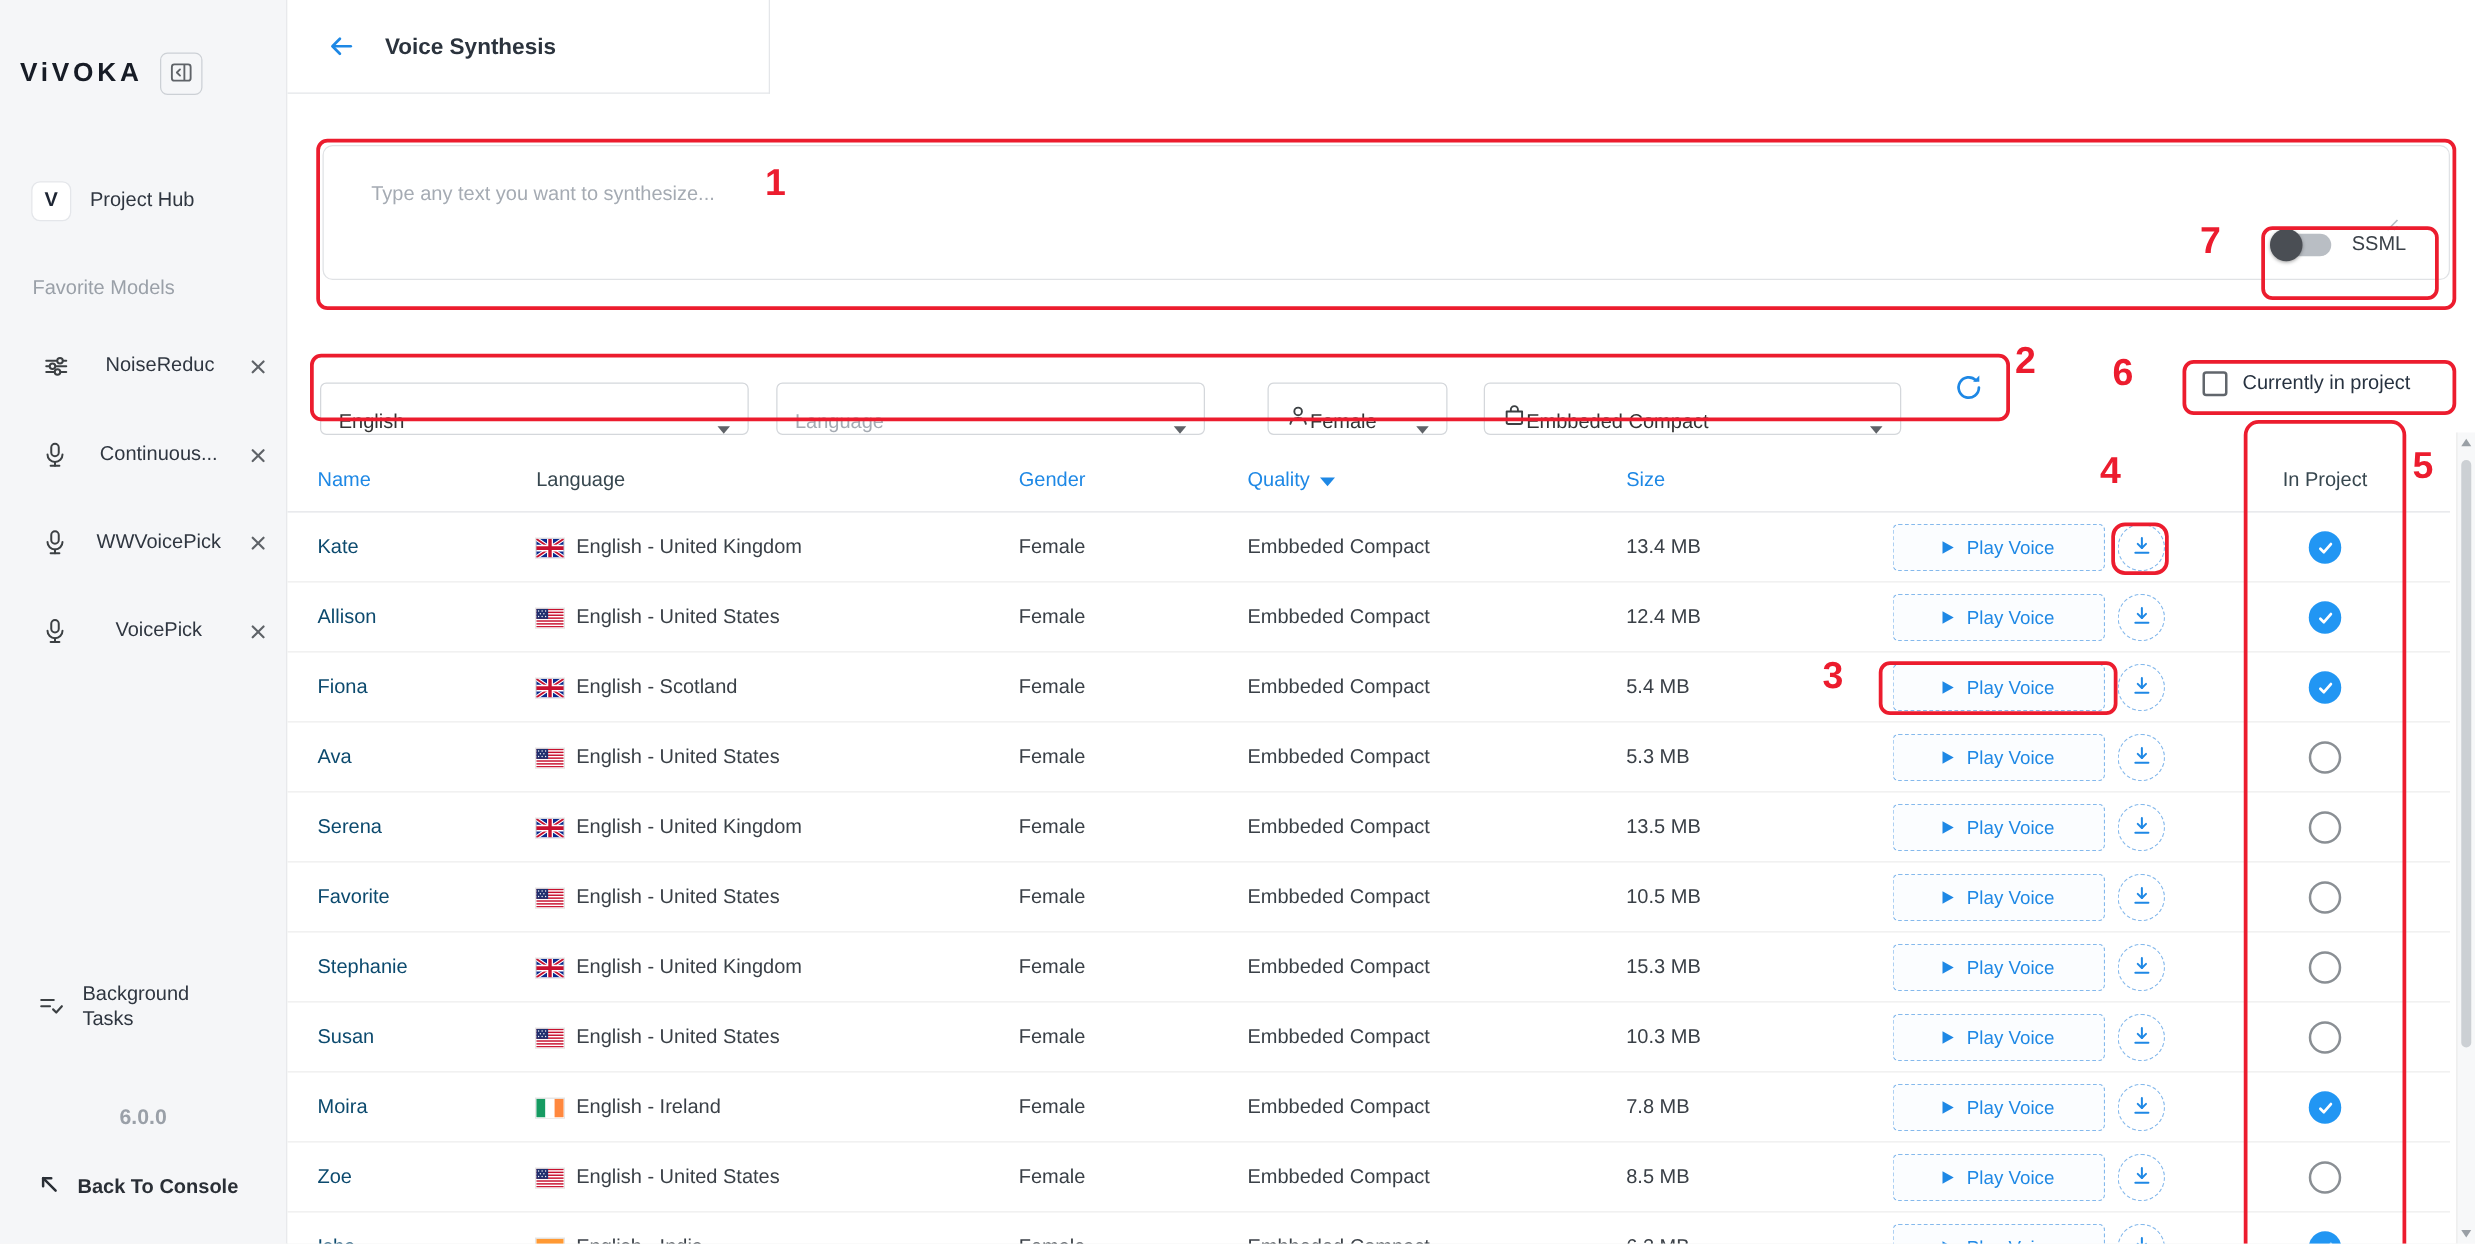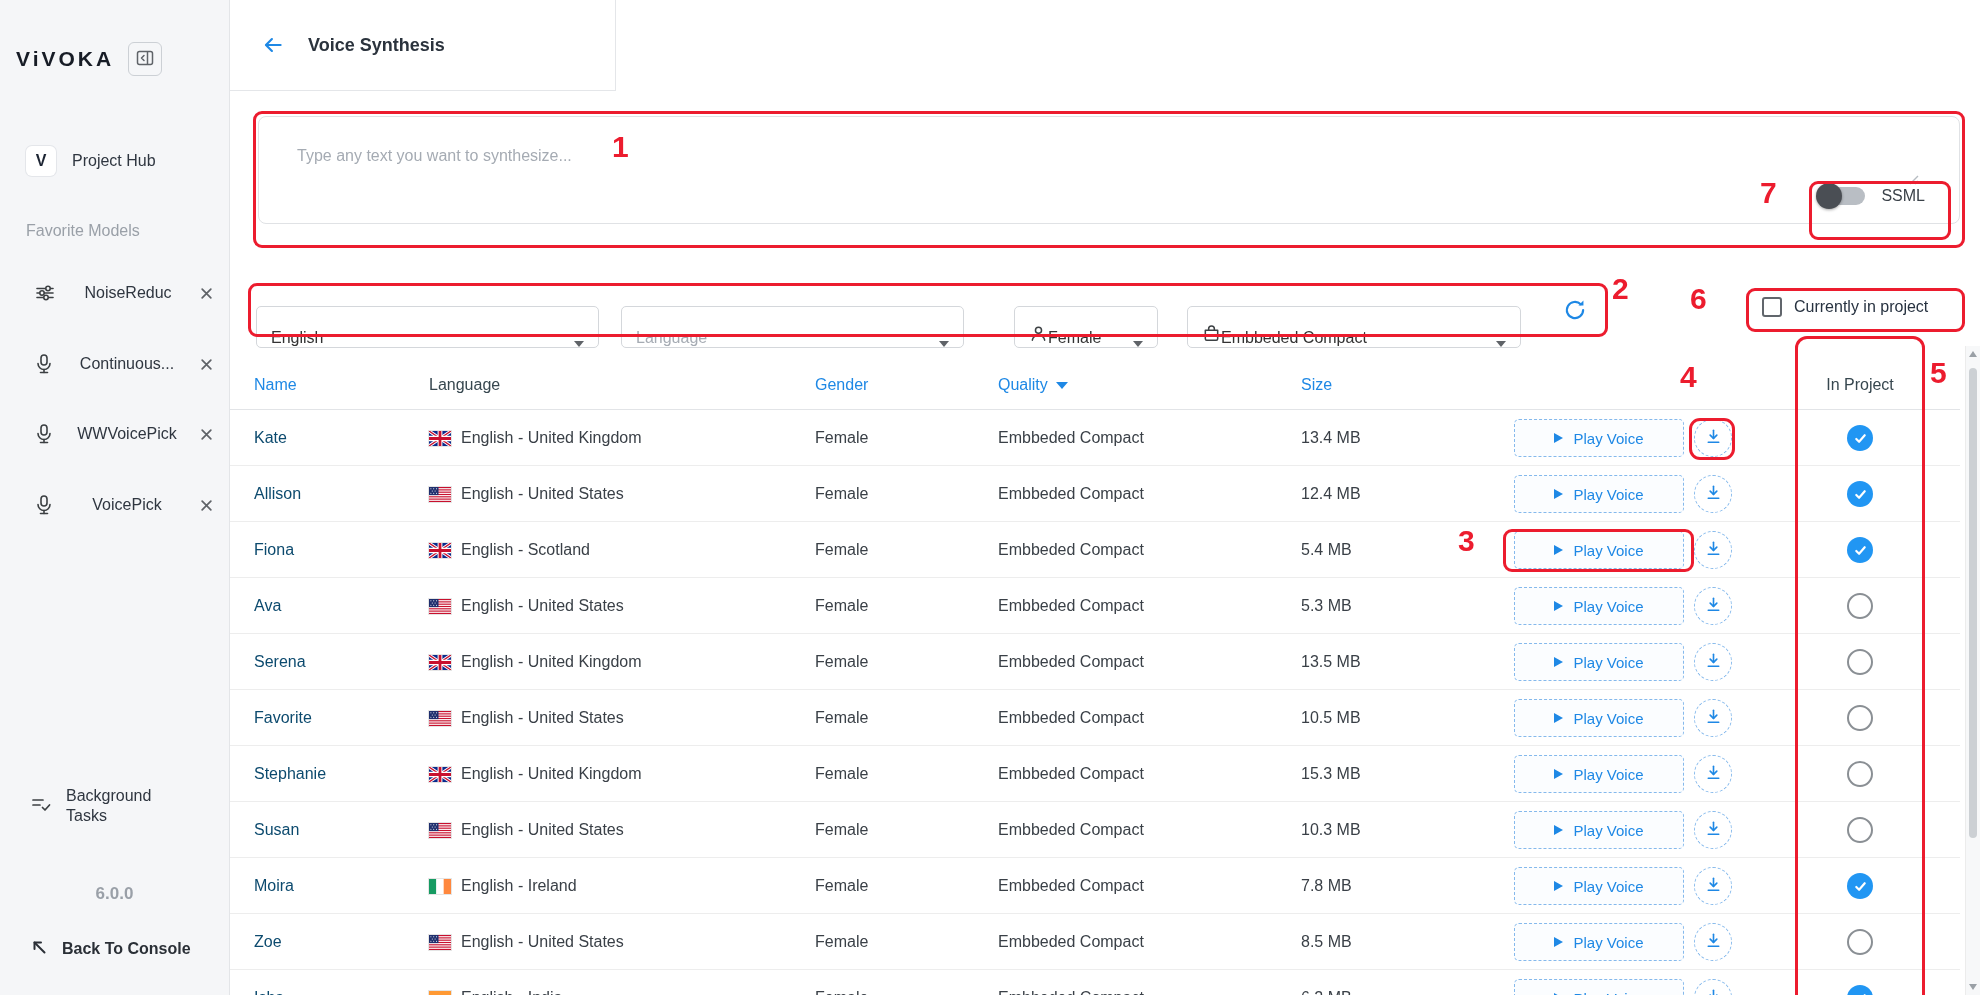--- a/index.html
+++ b/index.html
@@ -30,21 +30,21 @@
   #fav0 { top:271px; } #fav1 { top:342px; } #fav2 { top:412px; } #fav3 { top:483px; }
   .bg-tasks { position:absolute; top:786px; left:0; width:100%; display:flex; align-items:center;
     gap:14px; padding-left:30px; color:#2f3640; font-size:16px; cursor:pointer; }
   .bg-tasks .bt-label { width:110px; line-height:1.25; }
   .version { position:absolute; top:884px; width:100%; text-align:center; color:#9aa0a8;
     font-size:17px; font-weight:600; }
   .back-console { position:absolute; top:938px; left:0; width:100%; display:flex; align-items:center;
     gap:14px; padding-left:30px; color:#2a2f36; font-size:16px; font-weight:700; cursor:pointer; }
   
   .main { position:absolute; left:230px; top:0; right:0; bottom:0; background:#fff; }
-  .header-tab { position:absolute; left:0; top:0; width:386px; height:91px;
+  .header-tab { position:absolute; left:0; top:0; width:386px; height:75px;
     border-right:1px solid #e4e6e9; border-bottom:1px solid #e4e6e9;
     display:flex; align-items:center; gap:22px; padding-left:30px; }
   .back-arrow { display:flex; cursor:pointer; }
   .page-title { font-size:18px; font-weight:700; color:#2b333d; }
   
   .composer { position:absolute; left:28px; top:116px; width:1702px; height:108px;
     border:1px solid #e0e2e5; border-radius:8px; background:#fff; cursor:text; }
   .composer .placeholder { position:absolute; left:38px; top:30px; color:#a5abb3; font-size:16px; }
   .resize-handle { position:absolute; right:40px; top:54px; display:flex; }
   .ssml { position:absolute; right:34px; bottom:18px; display:flex; align-items:center; gap:16px; }

